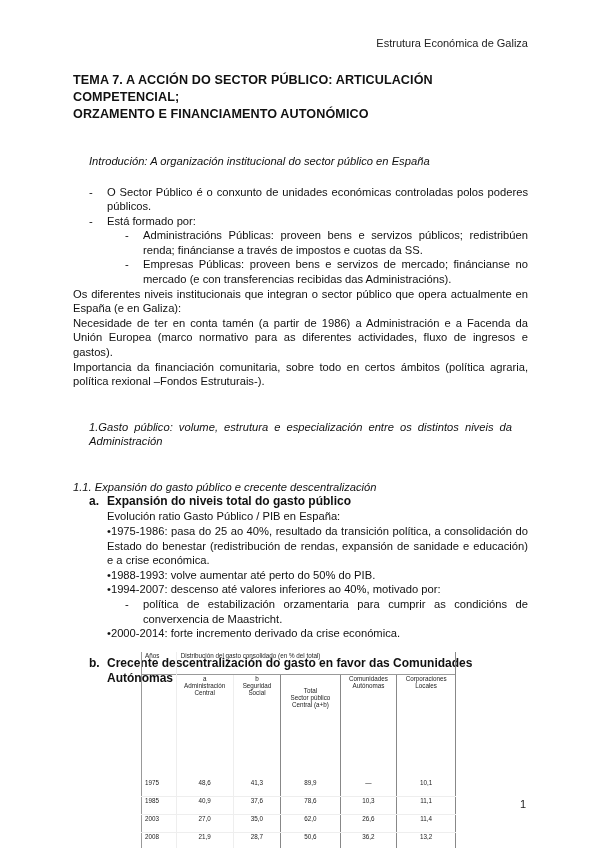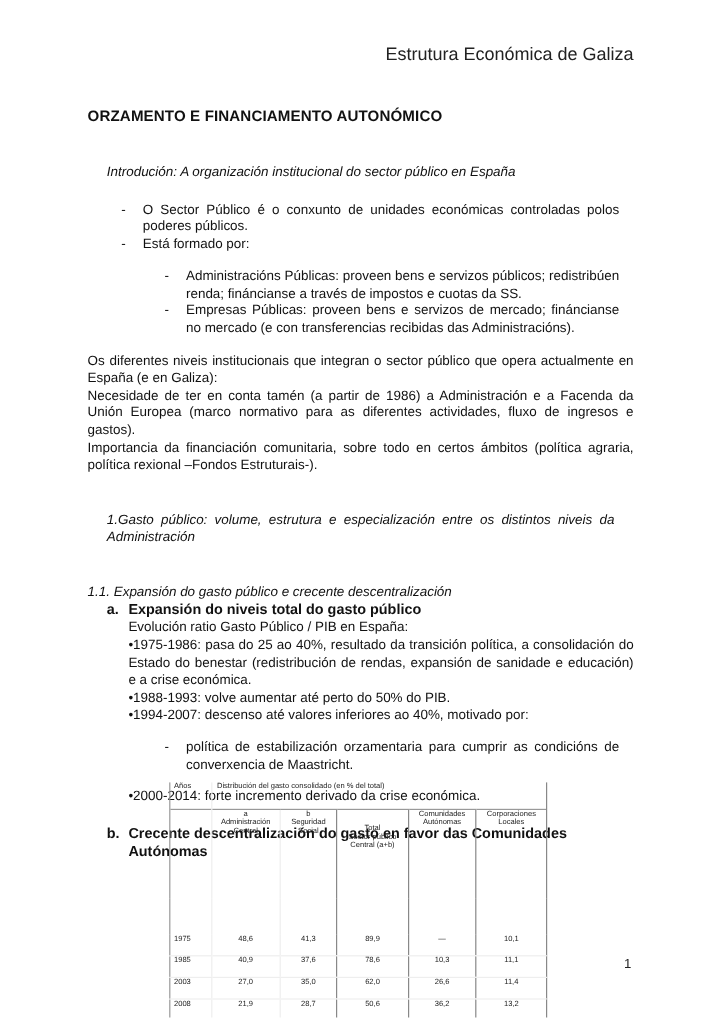--- a/index.html
+++ b/index.html
@@ -1,32 +1,32 @@
 <!DOCTYPE html>
 <html><head>
 <meta charset="utf-8">
 <style>
   html, body { margin: 0; padding: 0; background: #ffffff; }
   body {
     width: 600px; height: 848px; position: relative; overflow: hidden;
     font-family: "Liberation Sans", sans-serif; color: #111; font-size: 11.2px;
   }
   .page-header {
-    position: absolute; top: 37px; right: 72px; font-size: 15px; color: #222;
+    position: absolute; top: 37px; right: 72px; font-size: 11px; color: #222;
   }
   .content { position: absolute; left: 73px; width: 455px; top: 72px; }
   .title {
     font-weight: bold; font-size: 12.6px; line-height: 17px; margin: 0;
     letter-spacing: 0.1px;
   }
   .section-head {
     font-style: italic; margin: 16px; line-height: 14.5px;
   }
   p { margin: 0; line-height: 14.6px; text-align: justify; }
-  ul.dash { list-style: none; margin: 12px; padding: 0; }
+  ul.dash { list-style: none; margin: 0; padding: 0; }
   ul.dash > li { position: relative; padding-left: 34px; line-height: 14.6px; text-align: justify; }
   ul.dash > li::before { content: "-"; position: absolute; left: 16px; top: 0; }
   ul.dash.lvl2 > li { padding-left: 70px; }
   ul.dash.lvl2 > li::before { left: 52px; }
   .sub-head { font-style: italic; line-height: 14.6px; margin: 0; }
   .alpha { position: relative; padding-left: 34px; font-weight: bold; font-size: 12px; line-height: 15px; }
   .alpha .letter { position: absolute; left: 16px; }
   .indent { padding-left: 34px; }
   ul.dash.in-indent > li { padding-left: 70px; }
   ul.dash.in-indent > li::before { left: 52px; }
@@ -49,21 +49,21 @@
   .top-row td.dist-title { padding-left: 4px; }
   .page-num { position: absolute; left: 520px; top: 798px; font-size: 11px; color: #222; }
 </style>
 </head>
 <body>
 
 <div class="page-header">Estrutura Económica de Galiza</div>
 
 <div class="content">
   <h1 class="title">
-    <br>
+    <span>TEMA 7. A ACCIÓN DO SECTOR PÚBLICO: ARTICULACIÓN COMPETENCIAL;</span><br>
     <span>ORZAMENTO E FINANCIAMENTO AUTONÓMICO</span>
   </h1>
 
   <div style="height:15px"></div>
   <p class="section-head">Introdución: A organización institucional do sector público en España</p>
   <ul class="dash">
     <li>O Sector Público é o conxunto de unidades económicas controladas polos poderes públicos.</li>
     <li>Está formado por:</li>
   </ul>
   <ul class="dash lvl2">

